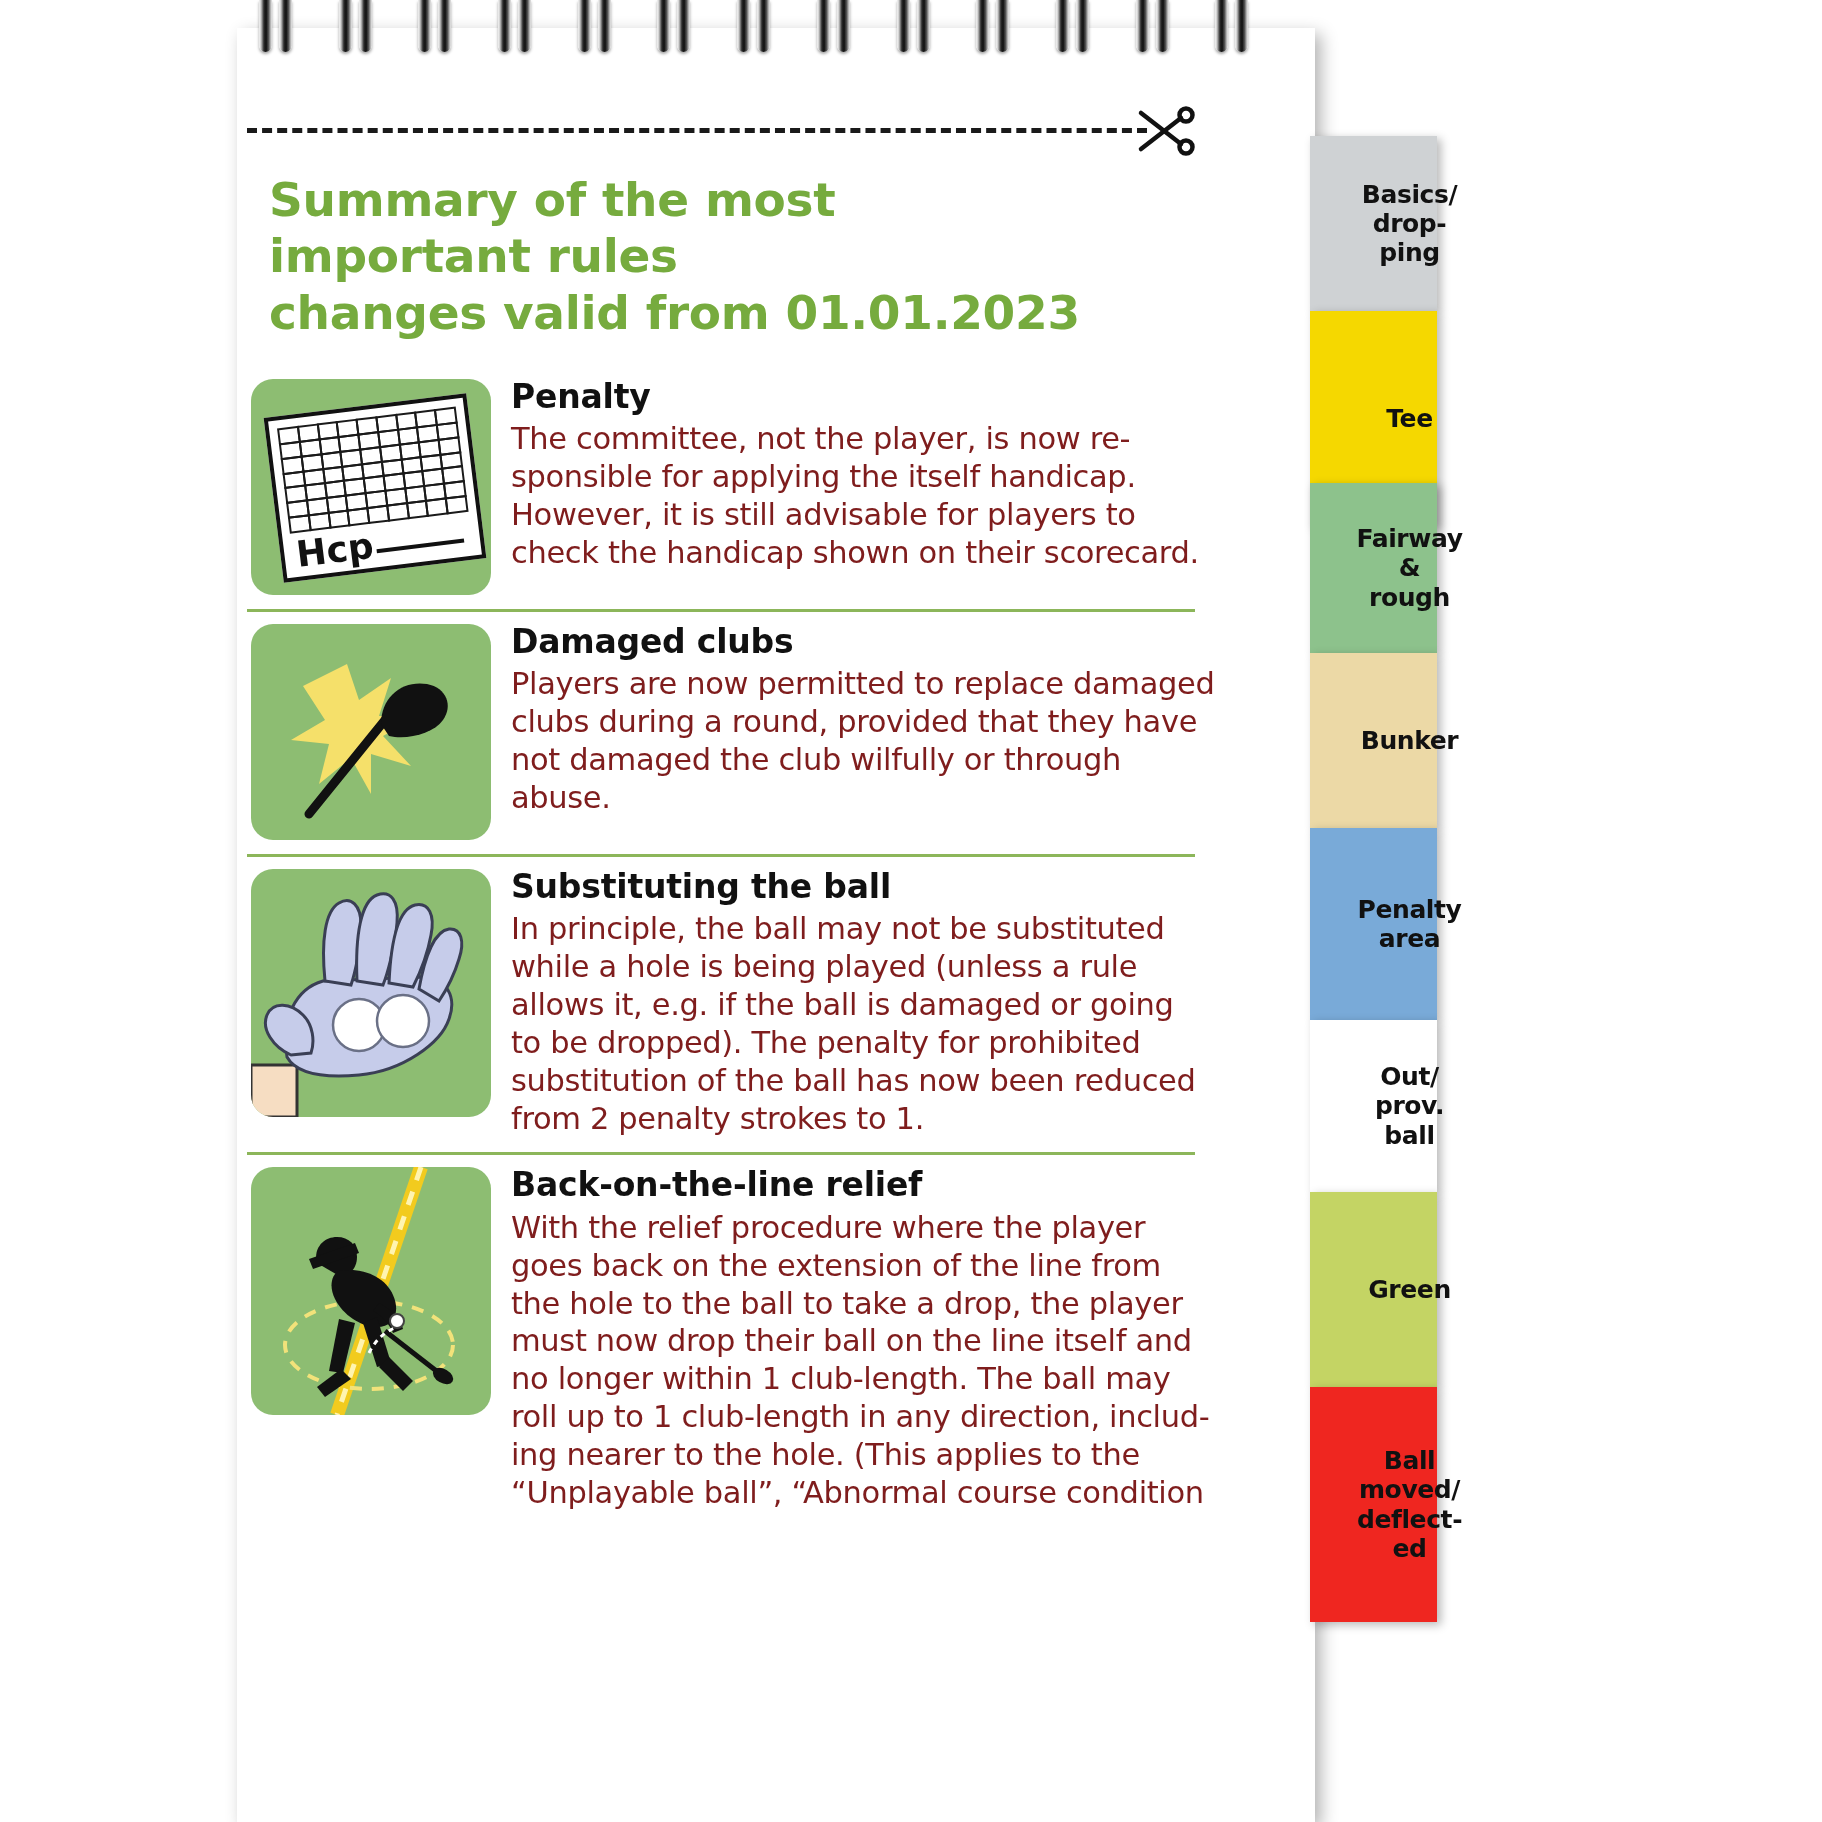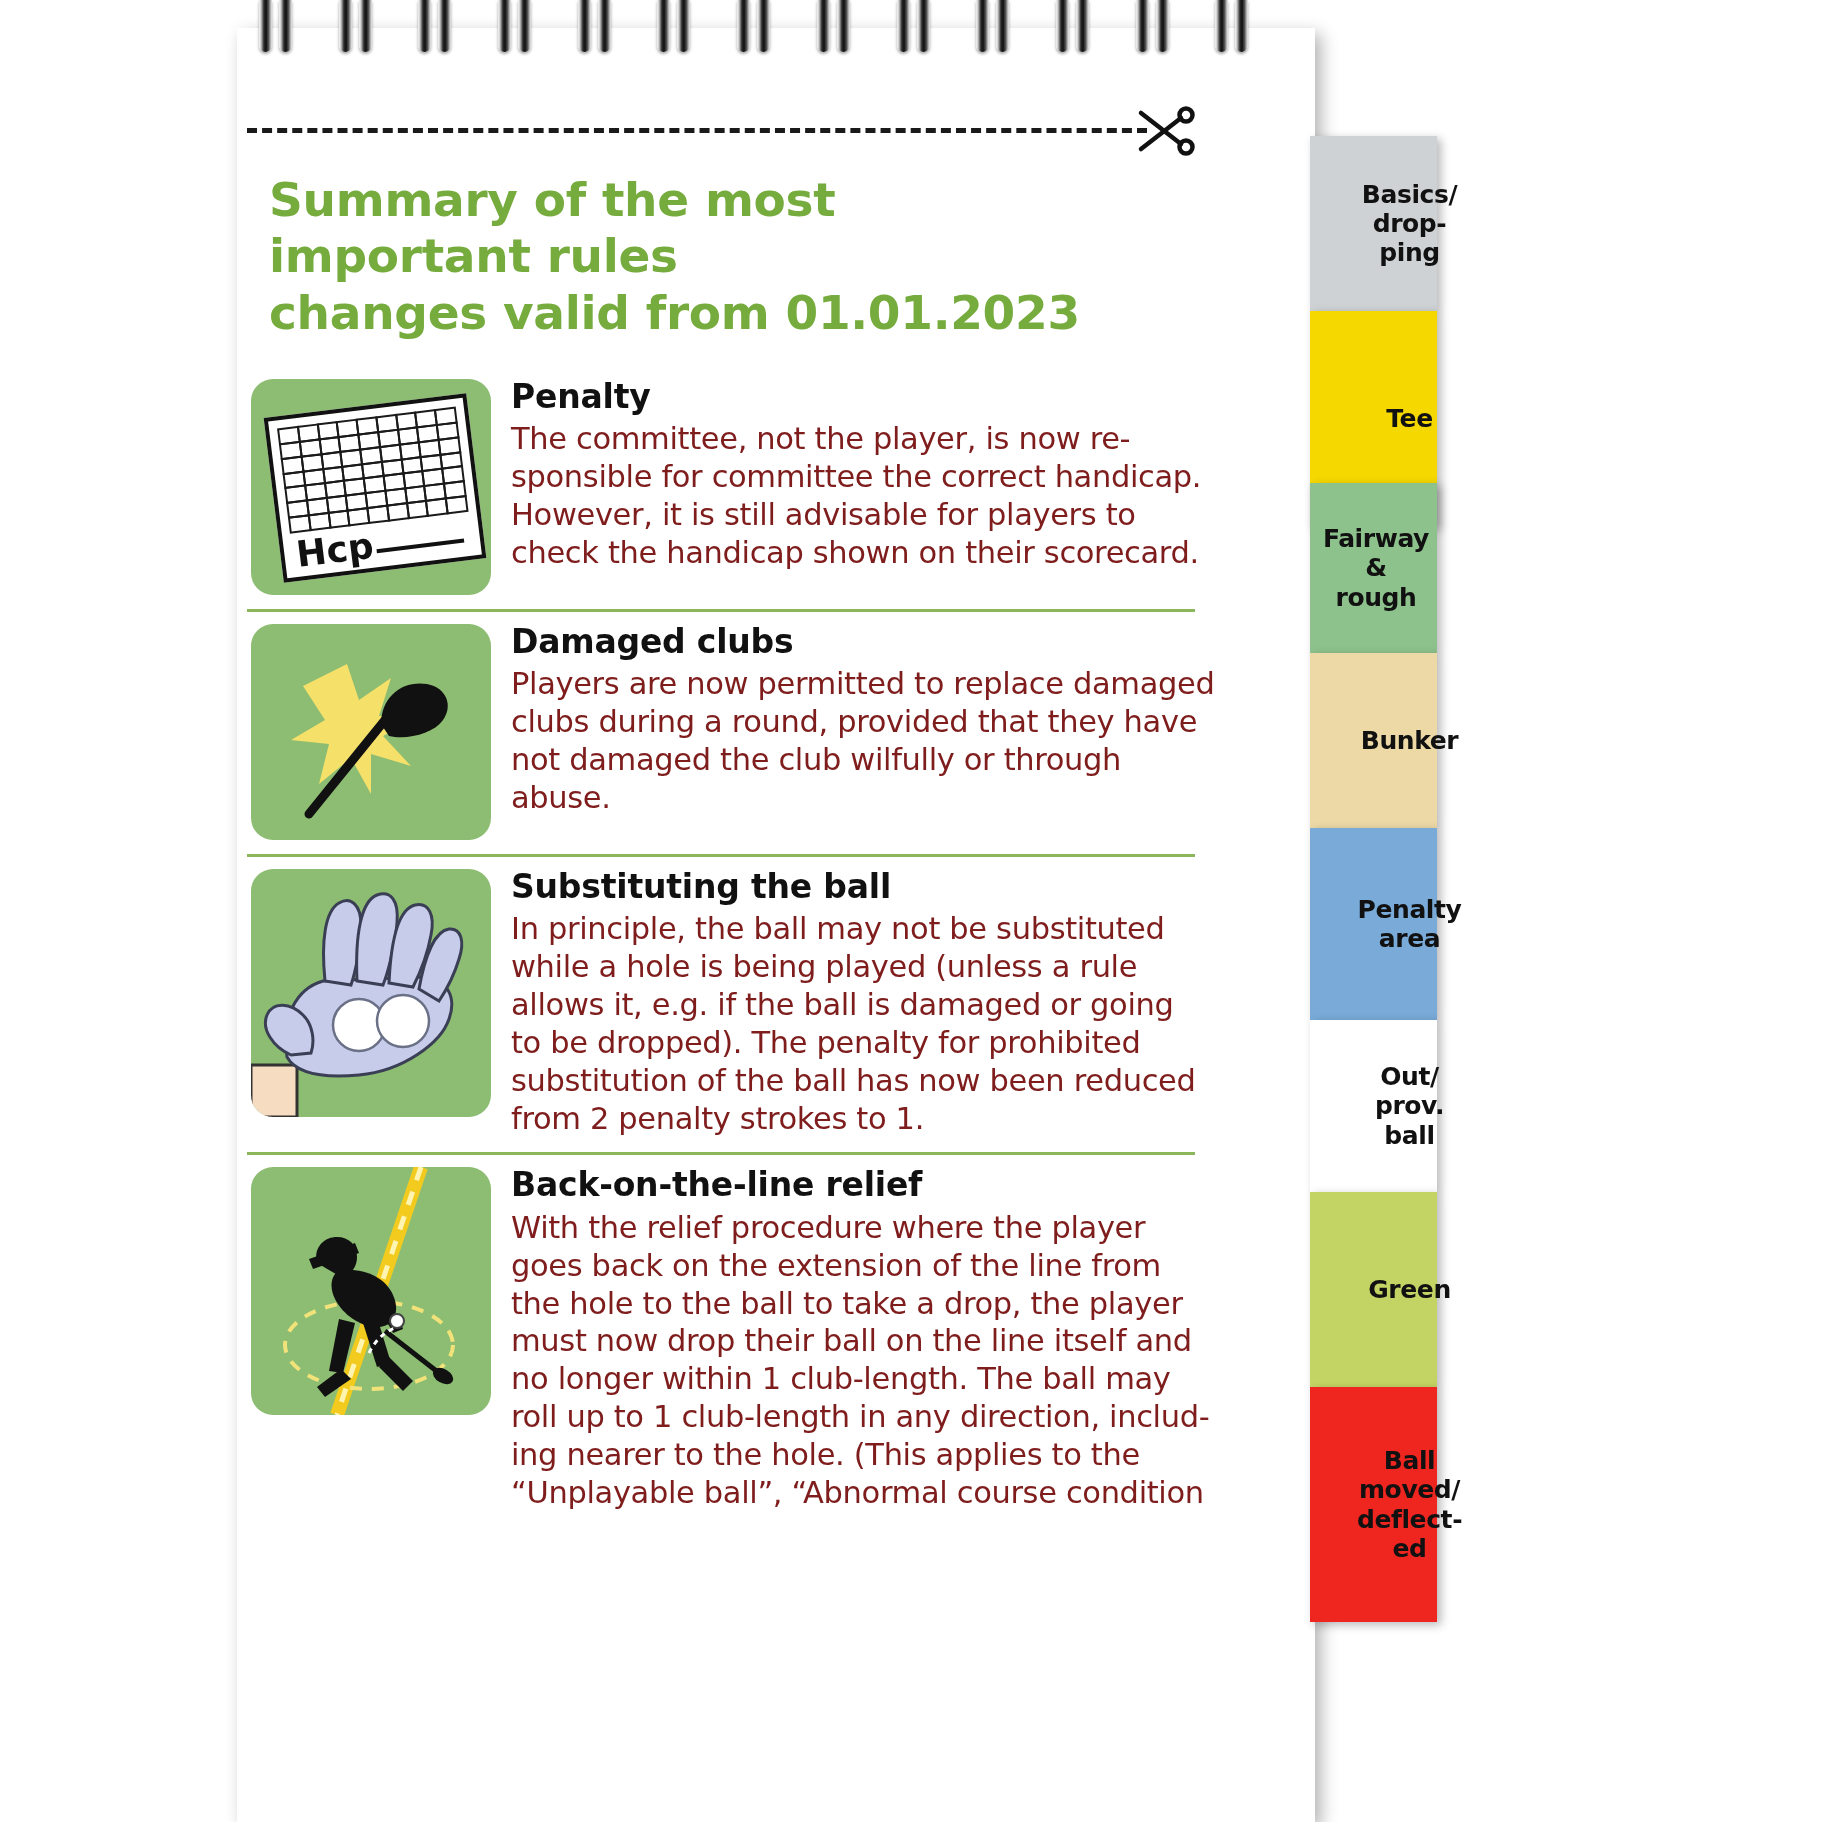--- a/index.html
+++ b/index.html
@@ -235,21 +235,21 @@
           <span style="display:block">Basics/</span>
           <span style="display:block">drop-</span>
           <span style="display:block">ping</span>
         </span>
       </div>
       <div class="tab" style="top: 311px; height: 216px; background: rgb(245, 216, 0);">
         <span>
           <span style="display:block">Tee</span>
         </span>
       </div>
-      <div class="tab" style="top: 483px; height: 170px; background: rgb(141, 194, 140); justify-content: flex-end;">
+      <div class="tab" style="top: 483px; height: 170px; background: rgb(141, 194, 140);">
         <span>
           <span style="display:block">Fairway</span>
           <span style="display:block">&amp; rough</span>
         </span>
       </div>
       <div class="tab" style="top: 653px; height: 175px; background: rgb(236, 217, 166);">
         <span>
           <span style="display:block">Bunker</span>
         </span>
       </div>
@@ -401,21 +401,21 @@
                   <i></i>
               </div>
               <div class="sc-hcp">Hcp</div>
               <div class="sc-line"></div>
             </div>
           </div>
           <div class="rtext">
             <div class="rhead">Penalty</div>
             <div class="rbody">
               <span class="ln">The committee, not the player, is now re-</span>
-              <span class="ln">sponsible for committee the correct handicap.</span>
+              <span class="ln">sponsible for applying the itself handicap.</span>
               <span class="ln">However, it is still advisable for players to</span>
               <span class="ln">check the handicap shown on their scorecard.</span>
             </div>
           </div>
         </div>
       </div>
 
       <div class="rule">
         <div class="rule-inner">
           <div class="thumb">

